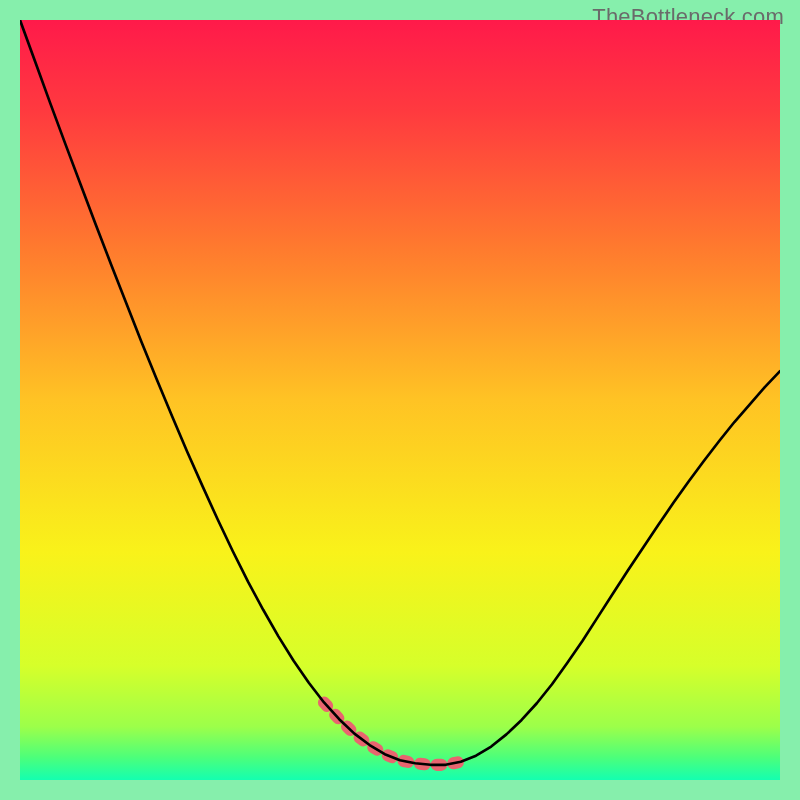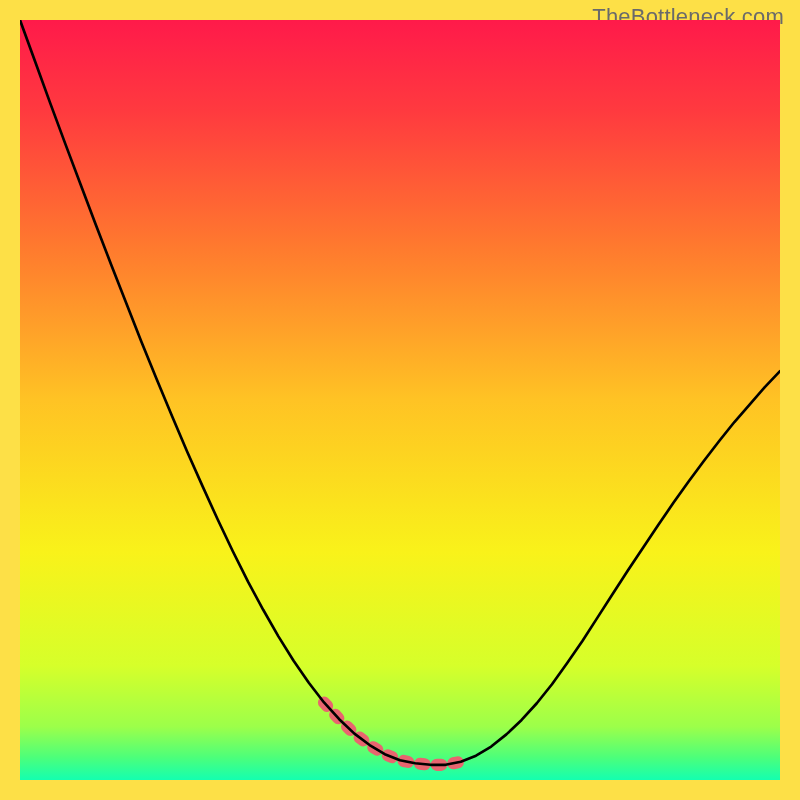--- a/index.html
+++ b/index.html
@@ -1,17 +1,17 @@
 <!DOCTYPE html>
 <html><head>
 <meta charset="utf-8">
 <style>
   * { margin: 0; padding: 0; box-sizing: border-box; }
   body { width: 800px; height: 800px; background: #000; position: relative; font-family: Arial, sans-serif; }
-  .frame { position: absolute; top: 0; left: 0; width: 800px; height: 800px; background: #fde047; }
+  .frame { position: absolute; top: 0; left: 0; width: 800px; height: 800px; background: #86efac; }
   .plot-area { position: absolute; top: 20px; left: 20px; width: 760px; height: 760px; }
   .watermark { position: absolute; top: 4px; right: 16px; color: #6a6a6a; font-size: 22px; font-weight: 500; letter-spacing: 0.2px; }
   svg { display: block; }
 </style>
 </head>
 <body>
 
 <div class="frame">
   <div class="watermark">TheBottleneck.com</div>
   <div class="plot-area">

